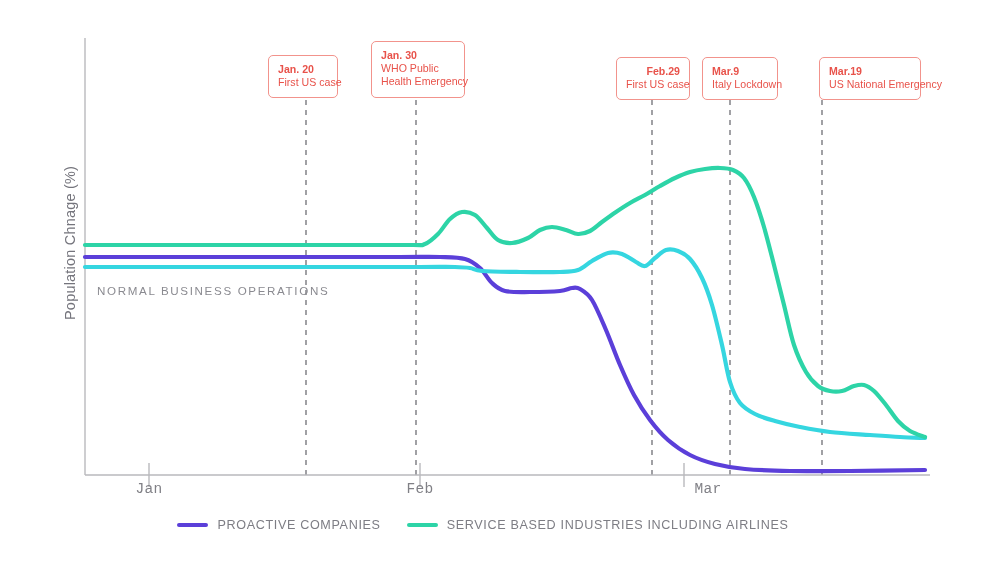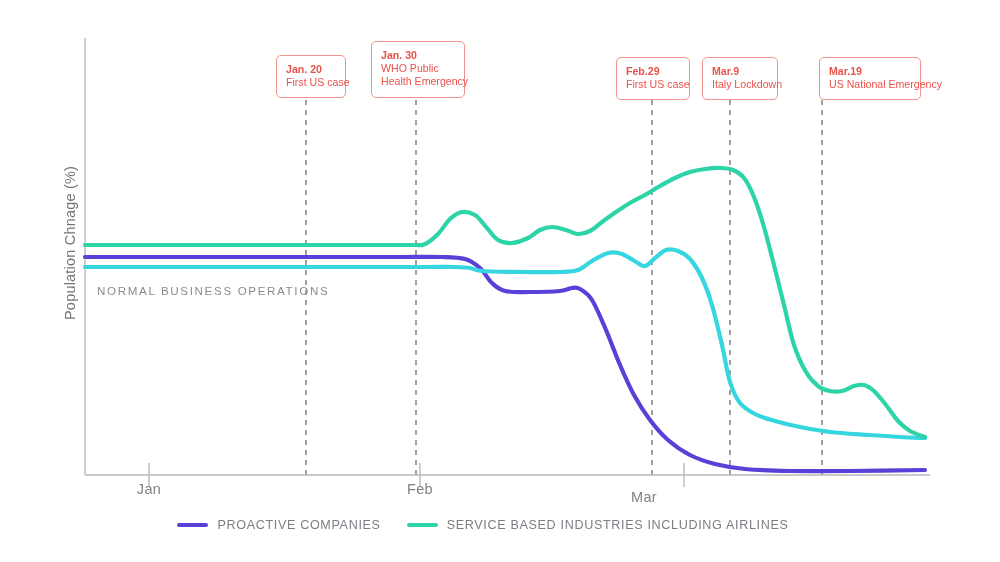--- a/index.html
+++ b/index.html
@@ -5,21 +5,21 @@
   html,body{margin:0;padding:0;background:#ffffff;}
   body{width:1000px;height:562px;position:relative;overflow:hidden;
        font-family:"Liberation Sans",sans-serif;}
   #chart-root{position:absolute;inset:0;}
   svg{position:absolute;top:0;left:0;}
   .axis-line{stroke:#b9b9bd;stroke-width:1.4;}
   .tick-line{stroke:#b9b9bd;stroke-width:1.4;}
   .guide{stroke:#6f6f75;stroke-width:1.3;stroke-dasharray:5 5;}
   .series{fill:none;stroke-width:4.2;stroke-linecap:round;stroke-linejoin:round;}
   .tick-label{position:absolute;font-size:14.5px;color:#808086;
-              letter-spacing:.3px;transform:translateX(-50%);}
+              letter-spacing:.3px;transform:translateX(-50%);font-family:Liberation Mono, monospace;}
   .y-axis-title{position:absolute;font-size:14.5px;color:#74747c;
                 letter-spacing:.2px;white-space:nowrap;
                 transform-origin:0 0;transform:rotate(-90deg);}
   .inline-note{position:absolute;font-size:11.6px;color:#8a8a90;
                letter-spacing:1.65px;white-space:nowrap;}
   .note-box{position:absolute;box-sizing:border-box;background:#fff;
             border:1.2px solid #f2938c;border-radius:5px;
             padding:7px 9px 8px 9px;color:#e8524a;font-size:10.6px;
             line-height:13.2px;white-space:nowrap;}
   .note-box b{font-weight:bold;display:block;}
@@ -57,34 +57,34 @@
       </g>
   </svg>
 
   <div class="y-axis-title" id="y-axis-title" style="left: 62px; top: 320px;">Population Chnage (%)</div>
 
   <div class="inline-note" id="inline-note" style="left: 97px; top: 284px;">NORMAL BUSINESS OPERATIONS</div>
 
   <div id="x-labels">
       <div class="tick-label" style="left: 149px; top: 481px;">Jan</div>
       <div class="tick-label" style="left: 420px; top: 481px;">Feb</div>
-      <div class="tick-label" style="left: 644px; top: 481px; margin-top: 8px;">Mar</div>
+      <div class="tick-label" style="left: 708px; top: 481px;">Mar</div>
     </div>
 
   <div id="note-boxes">
-      <div class="note-box" style="left: 276px; top: 55px; width: 70px;">
+      <div class="note-box" style="left: 268px; top: 55px; width: 70px;">
         <b>Jan. 20</b>
         <span>First US case</span>
       </div>
       <div class="note-box" style="left: 371px; top: 41px; width: 94px;">
         <b>Jan. 30</b>
         <span>WHO Public</span>
         <span>Health Emergency</span>
       </div>
-      <div class="note-box" style="left: 616px; top: 57px; width: 74px;">
+      <div class="note-box" style="left: 616px; top: 57px; width: 74px; text-align: right;">
         <b>Feb.29</b>
         <span>First US case</span>
       </div>
       <div class="note-box" style="left: 702px; top: 57px; width: 76px;">
         <b>Mar.9</b>
         <span>Italy Lockdown</span>
       </div>
       <div class="note-box" style="left: 819px; top: 57px; width: 102px;">
         <b>Mar.19</b>
         <span>US National Emergency</span>

